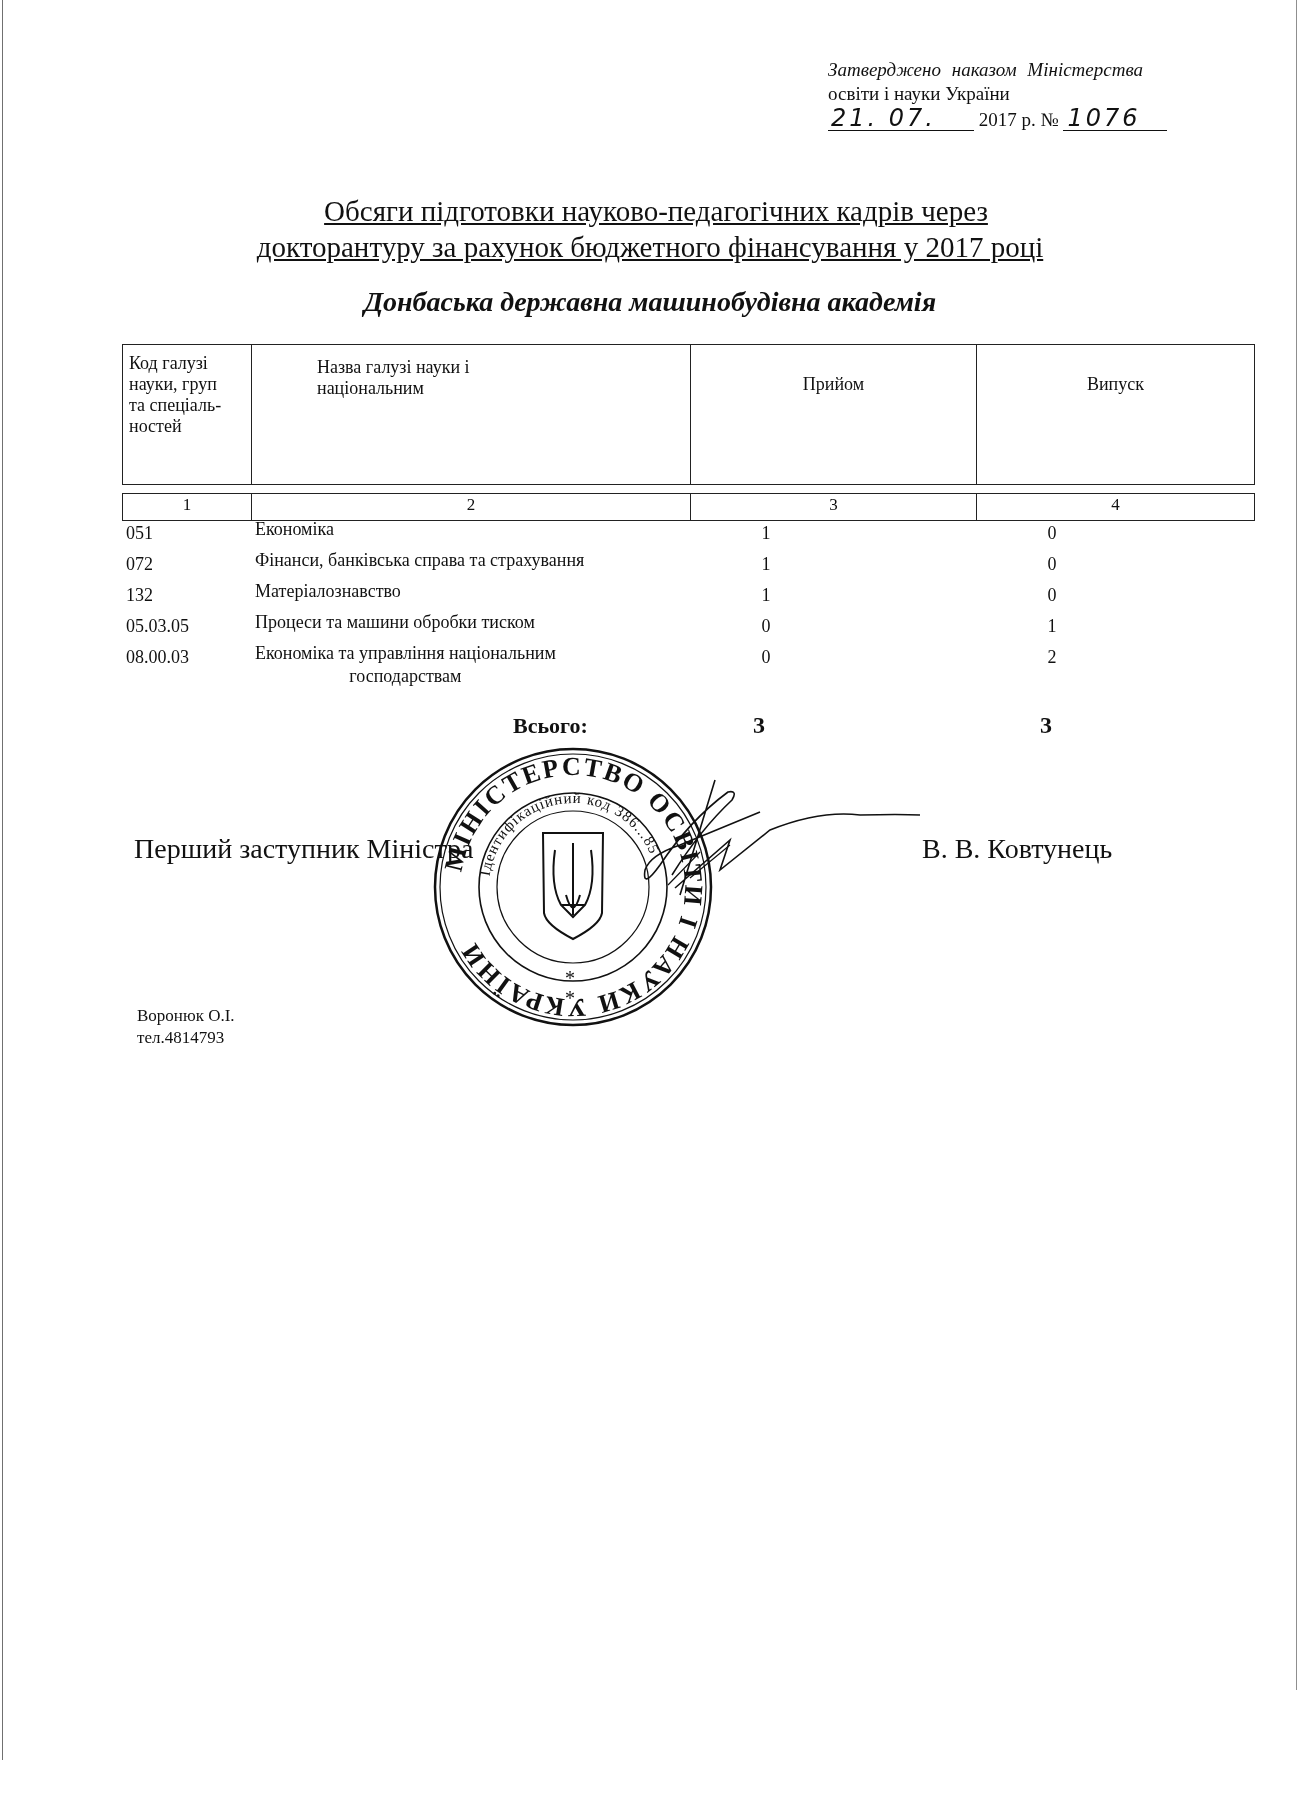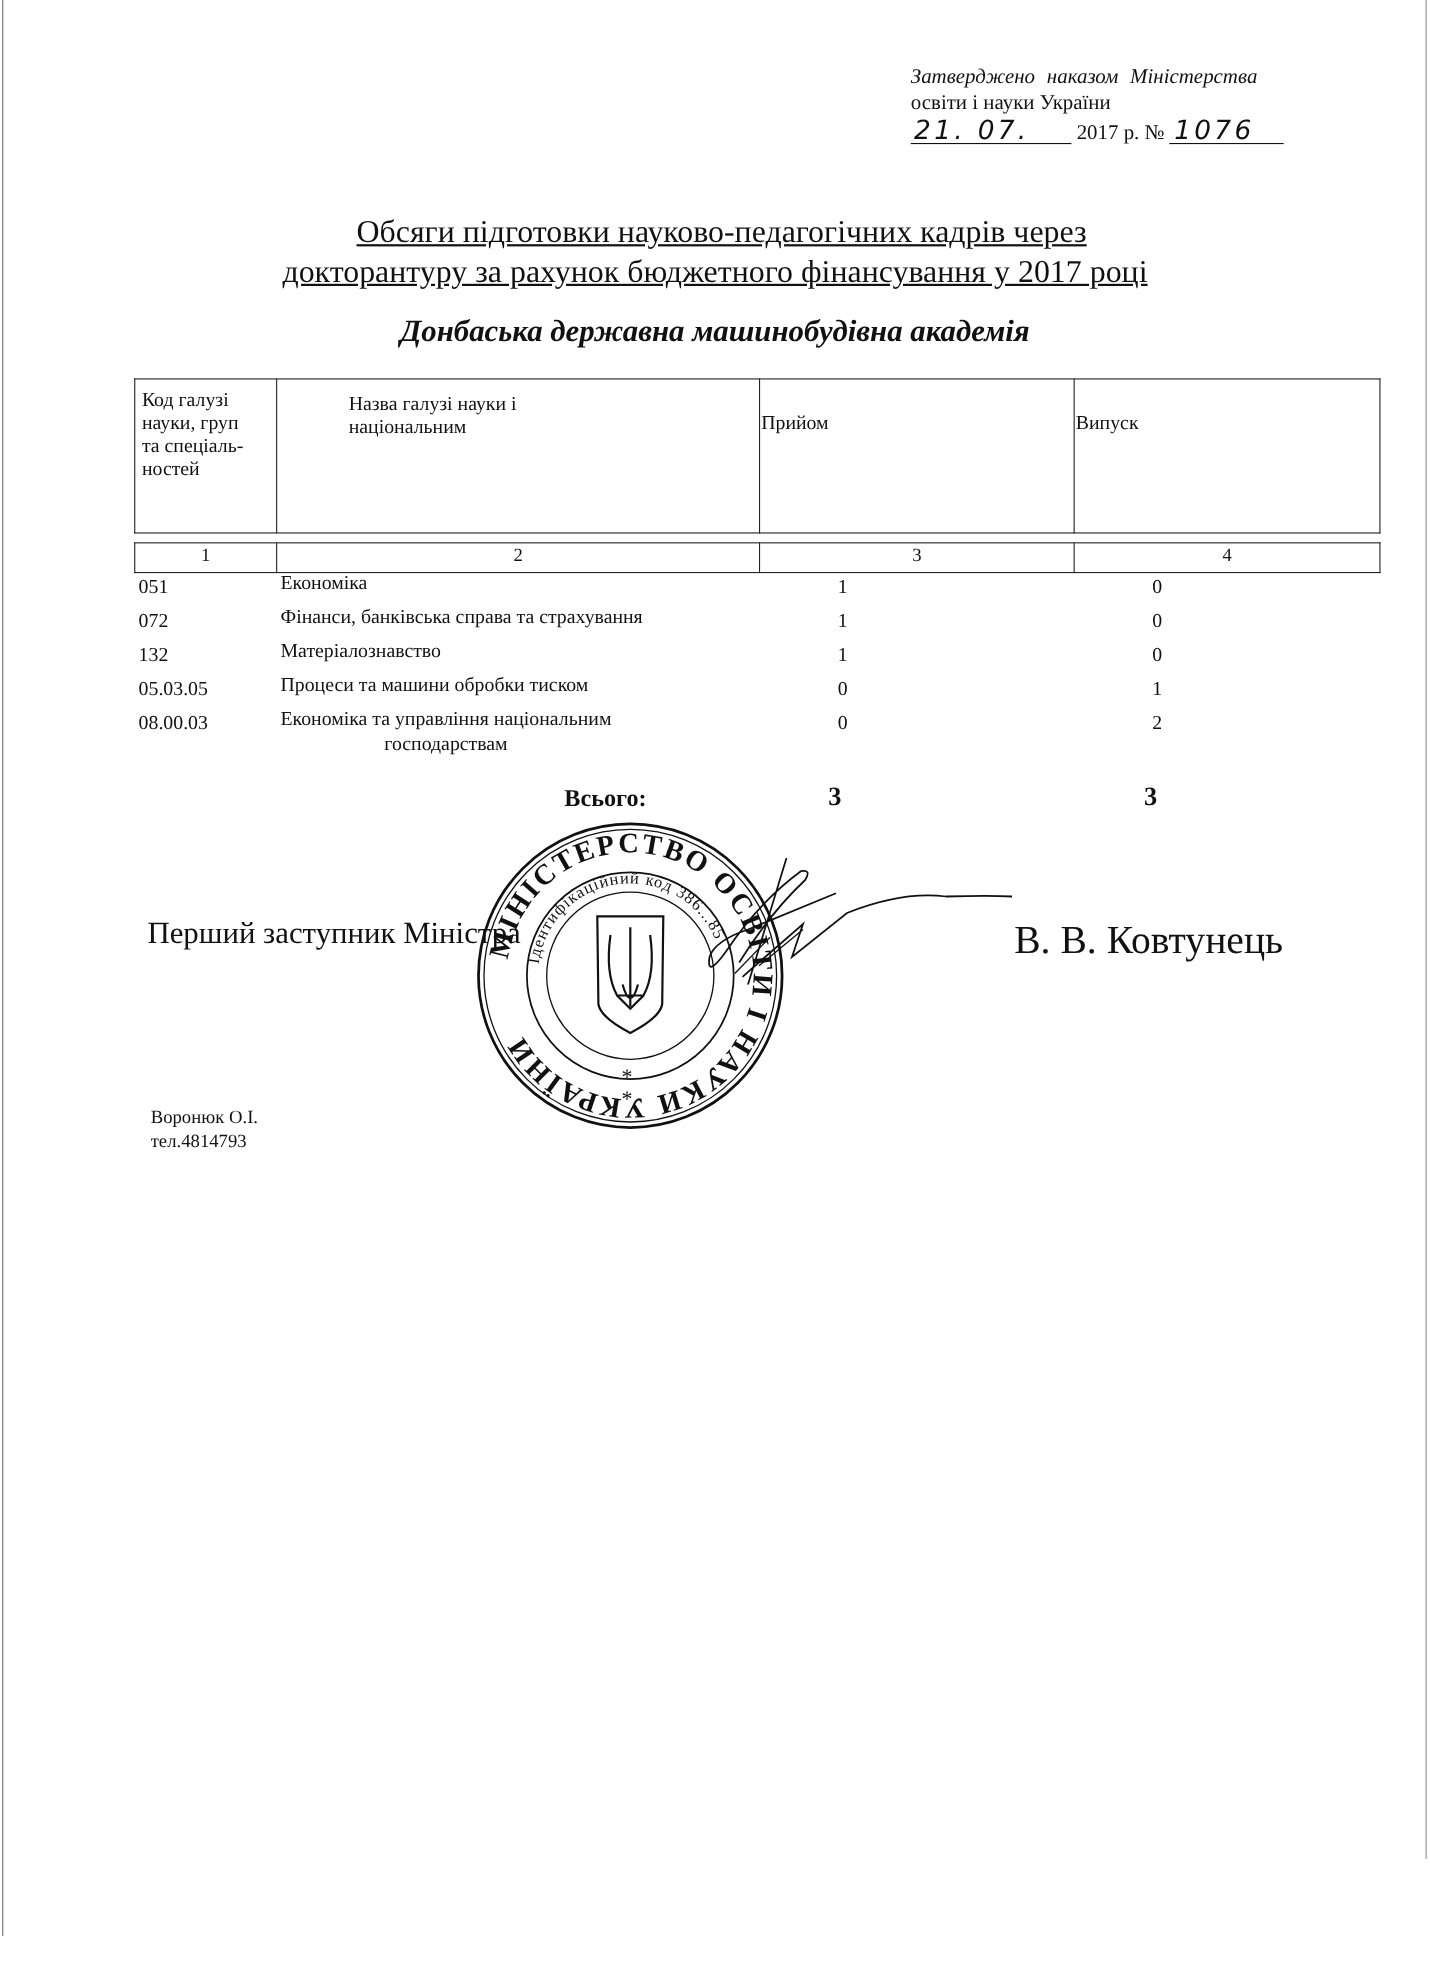--- a/index.html
+++ b/index.html
@@ -20,37 +20,37 @@
   .title { left:0; width:1300px; top:193px; text-align:center; font-size:29px; line-height:36px;text-decoration:underline; }
   .title .t1 { padding-left:12px; }
   .org { left:0; width:1300px; top:286px; text-align:center; font-size:28px; font-weight:bold; font-style:italic; }
 
   table.hdr { position:absolute; left:122px; top:344px; border-collapse:collapse; font-size:18px; }
   table.hdr td { border:1.5px solid #222; vertical-align:top; }
   .c1 { width:122px; } .c2 { width:373px; } .c3 { width:283px; } .c4 { width:275px; }
   .hdr-main td { height:109px; }
   .hdr-main .c1 { padding:8px 0 0 6px; line-height:21px; }
   .hdr-main .c2 { padding:12px 0 0 65px; line-height:21px; }
-  .hdr-main .c3, .hdr-main .c4 { text-align:left; padding-top:29px; }
+  .hdr-main .c3, .hdr-main .c4 { text-align:center; padding-top:29px; }
   .hdr-gap { height:8px; }
   .hdr-nums td { text-align:center; height:24px; font-size:17px; vertical-align:middle; }
 
   .rows { left:126px; top:518px; font-size:18px; line-height:31px; }
   .row { position:absolute; white-space:nowrap; }
   .row .code { position:absolute; left:0; }
   .row .name { position:absolute; left:129px; line-height:23px; padding-top:4px;text-align:center; }
   .row .adm { position:absolute; left:634px; width:12px; text-align:center; }
   .row .grad { position:absolute; left:920px; width:12px; text-align:center; }
 
   .total-label { left:513px; top:713px; font-size:22px; font-weight:bold; }
   .total-adm { left:753px; top:712px; font-size:24px; font-weight:bold; }
   .total-grad { left:1040px; top:712px; font-size:24px; font-weight:bold; }
 
   .signer-title { left:134px; top:833px; font-size:28px; white-space:nowrap; }
-  .signer-name { left:922px; top:833px; font-size:36px; white-space:nowrap; }
+  .signer-name { left:922px; top:833px; font-size:28px; white-space:nowrap; }
 
   .contact { left:137px; top:1005px; font-size:17px; line-height:22px; }
 
   .stamp { left:428px; top:745px; width:290px; height:285px; }
   .signature { left:620px; top:770px; width:320px; height:150px; }
 </style>
 </head>
 <body>
 
 <div class="abs scan-edge-left"></div>

